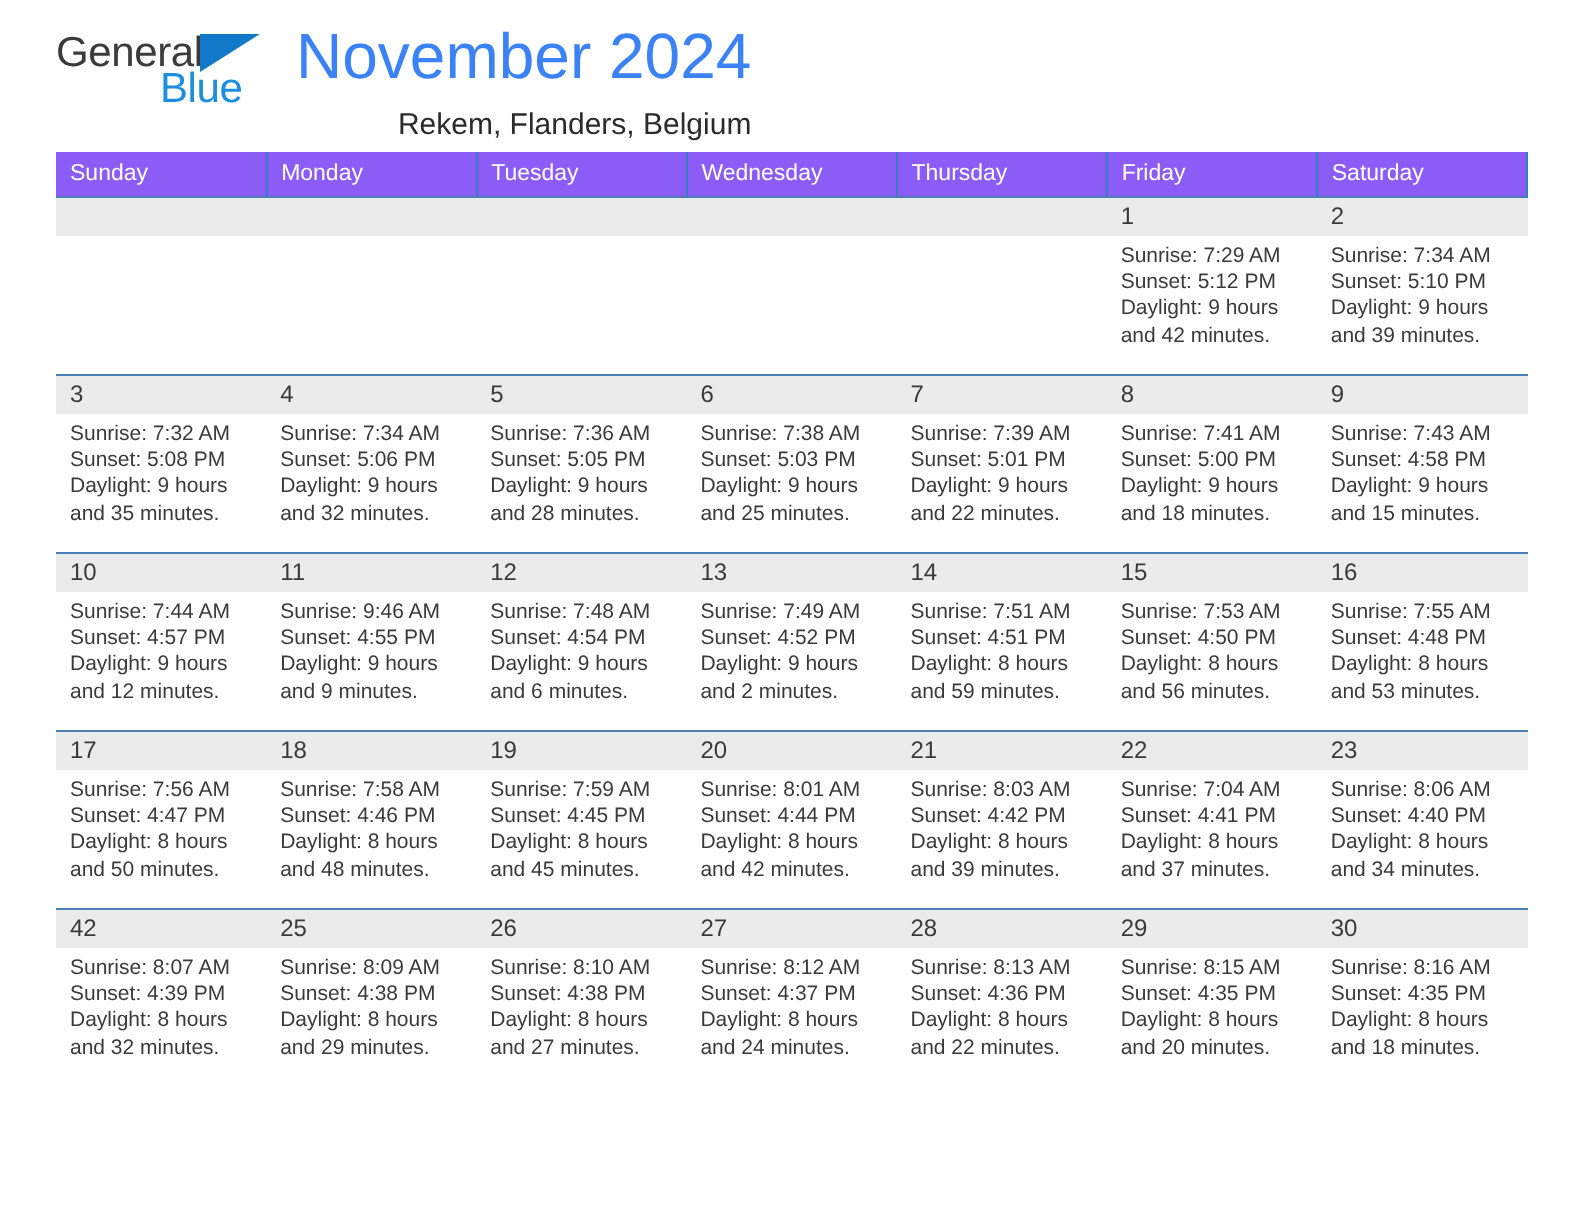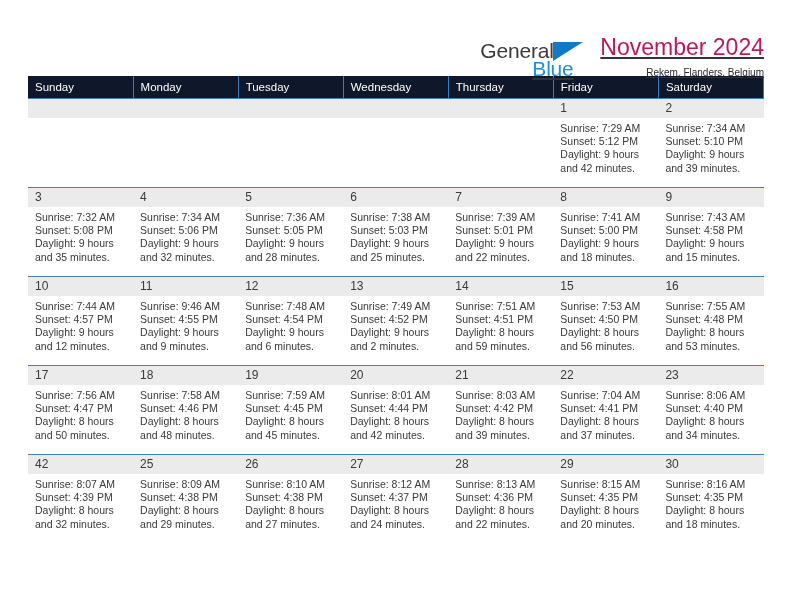--- a/index.html
+++ b/index.html
@@ -19,25 +19,24 @@
     width: 792px;
     height: 612px;
     box-sizing: border-box;
     padding: 0 28px;
   }
 
   
   .topbar {
     display: flex;
     align-items: flex-start;
-    justify-content: flex-end;
-    padding-top: 34px;
+    justify-content: flex-start;
+    padding-top: 10px;
     height: 72px;
     box-sizing: border-box;
-    text-decoration: underline;
   }
   .logo {
     position: relative;
     width: 120px;
     padding-top: 6px;
     line-height: 1;
   }
   .logo-row1 {
     font-size: 21px;
     color: #3b3b3b;
@@ -59,42 +58,42 @@
     margin-left: 52px;
     margin-top: -3px;
     display: block;
     letter-spacing: -0.2px;
   }
   .titlewrap {
     text-align: right;
     padding-top: 0px;
   }
   .cal-title {
-    font-size: 23px;
-    color: #be185d;
+    font-size: 32px;
+    color: #3b82f6;
     font-weight: normal;
     line-height: 1.15;
     margin: 0;
   }
   .cal-sub {
-    font-size: 10px;
+    font-size: 15px;
     color: #2b2b2b;
     margin-top: 7px;
     line-height: 1.2;
   }
 
   
   .cal {
     width: 736px;
     border-collapse: collapse;
     table-layout: fixed;
     margin-top: 4px;
   }
   .cal th {
-    background: #0f172a;
+    background: #8b5cf6;
     color: #ffffff;
     font-size: 11.5px;
     font-weight: normal;
     text-align: left;
     padding: 5px 0 5px 7px;
     height: 19px;
     box-sizing: border-box;
     border-right: 1px solid #3b7cc1;
   }
   .cal td {

